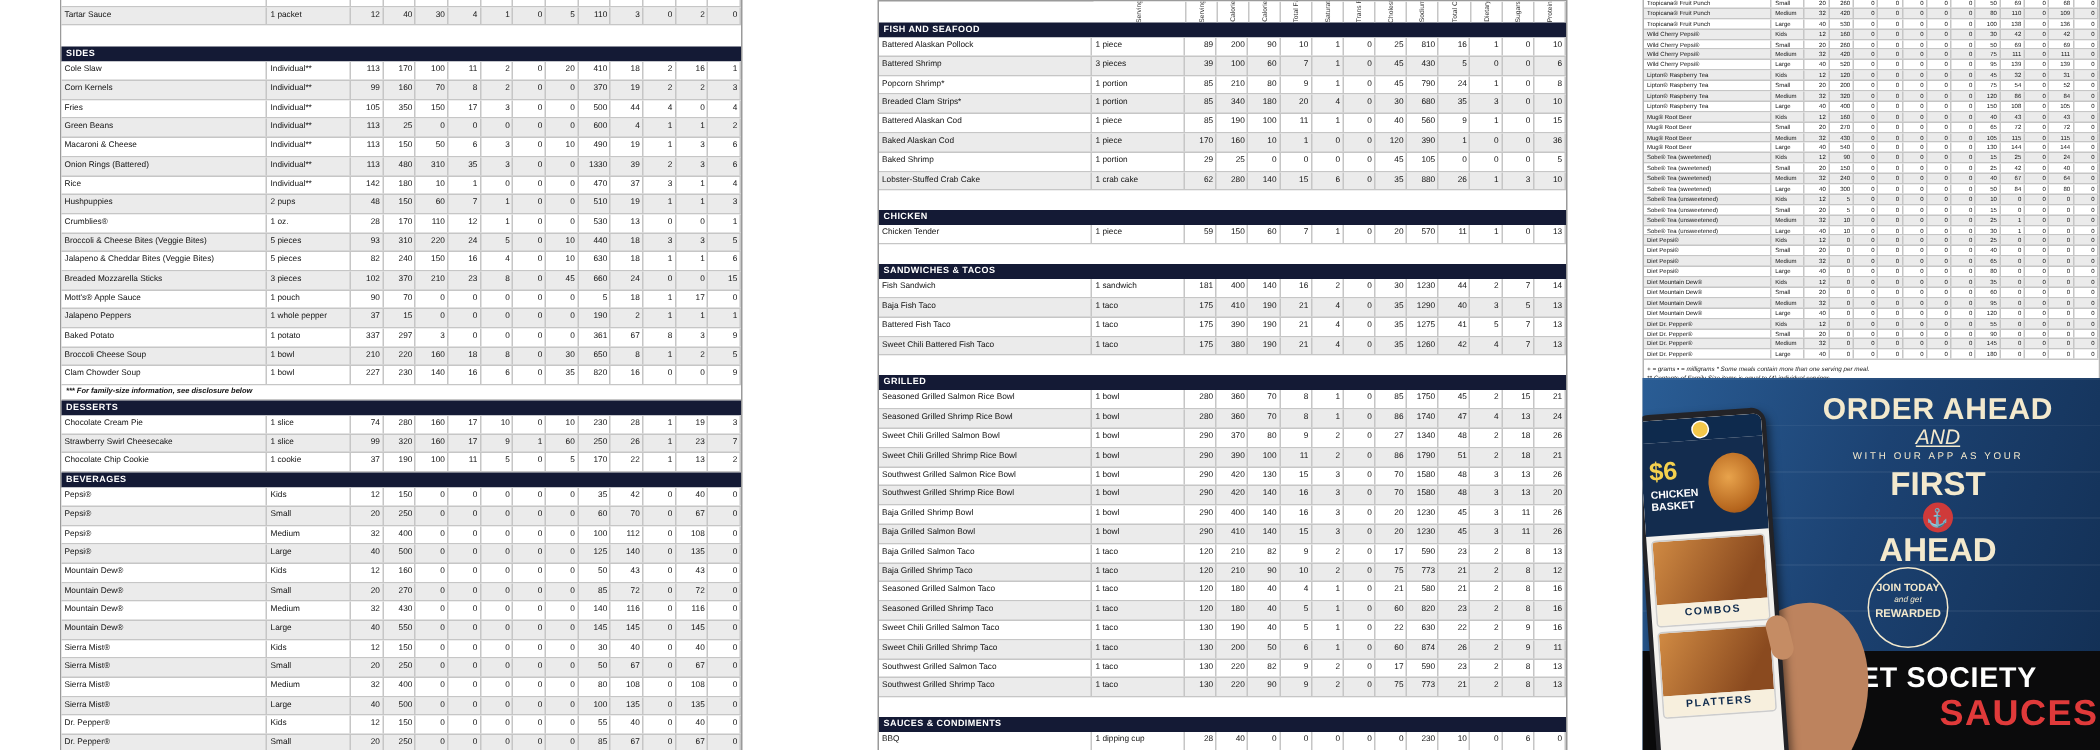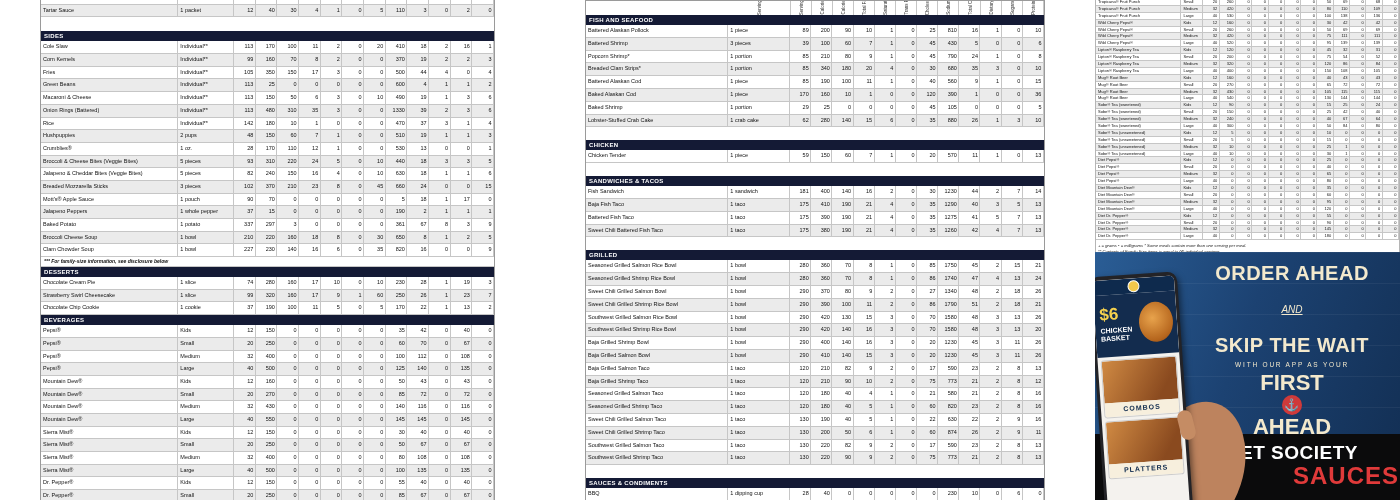--- a/index.html
+++ b/index.html
@@ -50,21 +50,21 @@
   .foot div{font-size:4.2px;line-height:6.3px;color:#222;}
   .foot .fi{font-style:italic;}
 
   
   .ad{position:absolute;left:1095px;top:252px;width:308px;height:248px;overflow:hidden;
       background:
         repeating-linear-gradient(180deg, rgba(255,255,255,.05) 0 1px, rgba(0,0,0,0) 1px 31px),
         linear-gradient(110deg,#2a5d95 0%,#1c4272 45%,#122e52 100%);}
   .ad-copy{position:absolute;left:92px;top:10px;width:210px;text-align:center;color:#f3e9cd;z-index:4;}
   .ad-l1{font-size:20px;font-weight:bold;letter-spacing:.5px;line-height:23px;}
-  .ad-l2{font-size:10px;font-style:italic;line-height:11px;margin:19px 0;text-decoration:underline;}
+  .ad-l2{font-size:14px;font-style:italic;line-height:11px;margin:1px 0;text-decoration:underline;}
   .ad-l3{font-size:6.5px;letter-spacing:1.8px;margin:4px 0 3px 0;}
   .ad-l4{font-size:22px;font-weight:bold;line-height:24px;display:flex;align-items:center;justify-content:center;flex-direction:column;}
   .anchor-circ{width:20px;height:20px;border-radius:50%;background:#cf3a3a;color:#f3e9cd;font-size:12px;
       line-height:20px;display:inline-block;margin:0 5px;text-align:center;}
   .badge{position:absolute;left:150px;top:126px;width:54px;height:54px;border:1.5px solid #f3e9cd;
       border-radius:50%;color:#f3e9cd;text-align:center;z-index:4;box-sizing:border-box;padding-top:10px;}
   .badge .b1{font-size:7px;font-weight:bold;line-height:8px;}
   .badge .b2{font-size:5.5px;font-style:italic;line-height:7px;}
   .badge .b3{font-size:7.5px;font-weight:bold;line-height:9px;}
   .band{position:absolute;left:0;bottom:0;width:100%;height:66px;background:#0b0b0c;z-index:3;}
@@ -1783,29 +1783,33 @@
       <div class="">Product data is based on standard U.S. formulations as of the date of posting. Limited time offers, test products or regional items are not included. Menu items and hours of availability may vary at participating locations.</div>
       <div class="">Although every attempt is made to provide this information accurately, variations may occur due to differences in preparation, serving sizes and other factors.</div>
       <div class="">Nutrition values are rounded in accordance with FDA regulations; amounts are quoted in fluid ounces.</div>
     </div>
 </div>
 
 <div class="ad">
   <div class="ad-copy">
     <div class="ad-l1">ORDER AHEAD</div>
     <div class="ad-l2">AND</div>
-    <div class="ad-l1">SKIP THE WAIT</div>
     <div class="ad-l3">WITH OUR APP AS YOUR</div>
     <div class="ad-l4">
       <span>FIRST</span>
       <span class="anchor-circ">⚓</span>
       <span>AHEAD</span>
     </div>
   </div>
 
+  <div class="badge">
+    <div class="b1">JOIN TODAY</div>
+    <div class="b2">and get</div>
+    <div class="b3">REWARDED</div>
+  </div>
 
   <div class="band">
     <div class="bd1">SEACRET SOCIETY</div>
     <div class="bd2">SAUCES</div>
   </div>
 
   <div class="hand"></div>
   <div class="phone">
     <div class="pscreen">
       <div class="papp-top">

